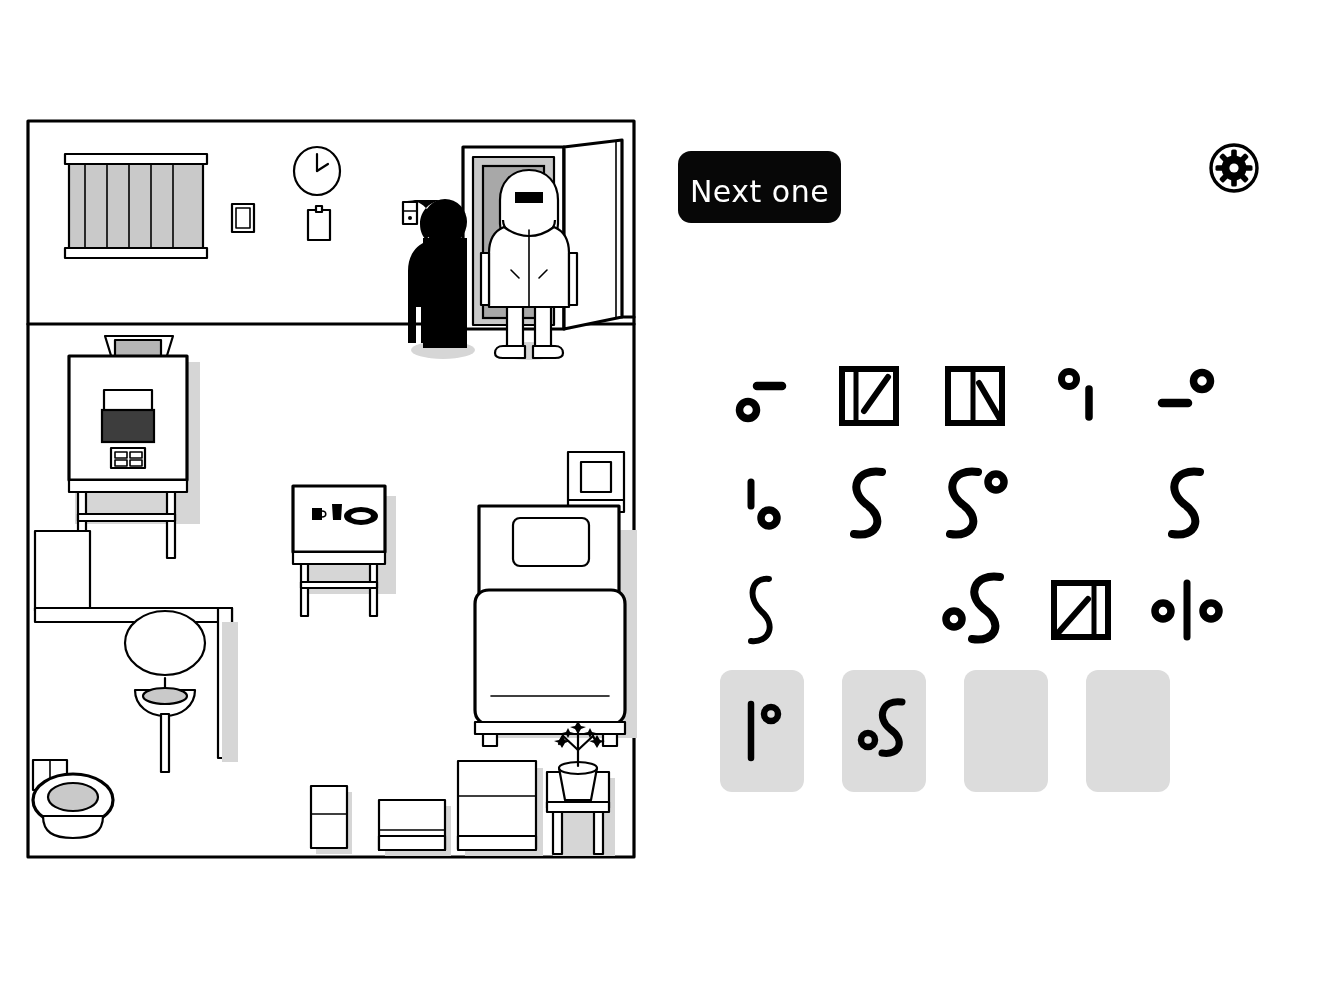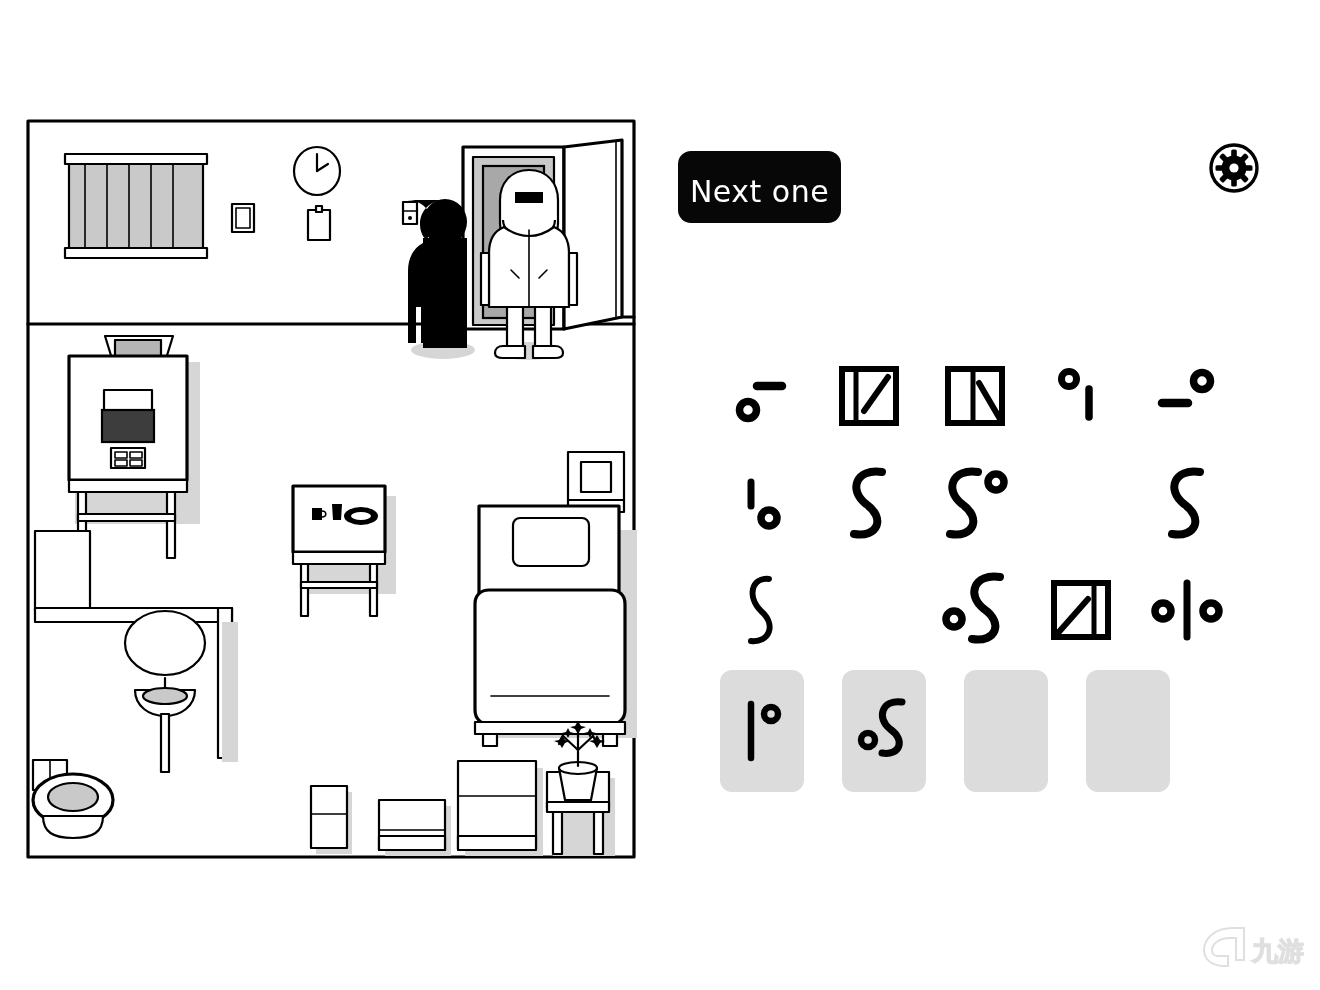--- a/index.html
+++ b/index.html
@@ -467,21 +467,14 @@
           <path d="M48 10 C28 7 22 26 36 37 C52 48 46 64 28 61" fill="none" stroke="#000" stroke-width="7" stroke-linecap="round"></path>
         </svg>
       </div>
 
       <div class="answer-slot"></div>
 
       <div class="answer-slot"></div>
     </div>
   </div>
 
-  <div id="watermark">
-    <svg viewBox="0 0 110 52" width="110" height="52">
-      <path d="M38 8 C22 8 10 18 10 30 C10 40 19 46 30 46 L34 46 L34 36 L24 36
-               C20 36 18 33 18 30 C18 24 25 18 36 18 L42 18 L42 40 L50 40 L50 8 Z" fill="none" stroke="#999" stroke-width="2"></path>
-      <text x="58" y="40" font-family="DejaVu Sans, sans-serif" font-size="26" font-weight="bold" fill="none" stroke="#999" stroke-width="1.4">九游</text>
-    </svg>
-  </div>
 
 </div>
 
 </body></html>

